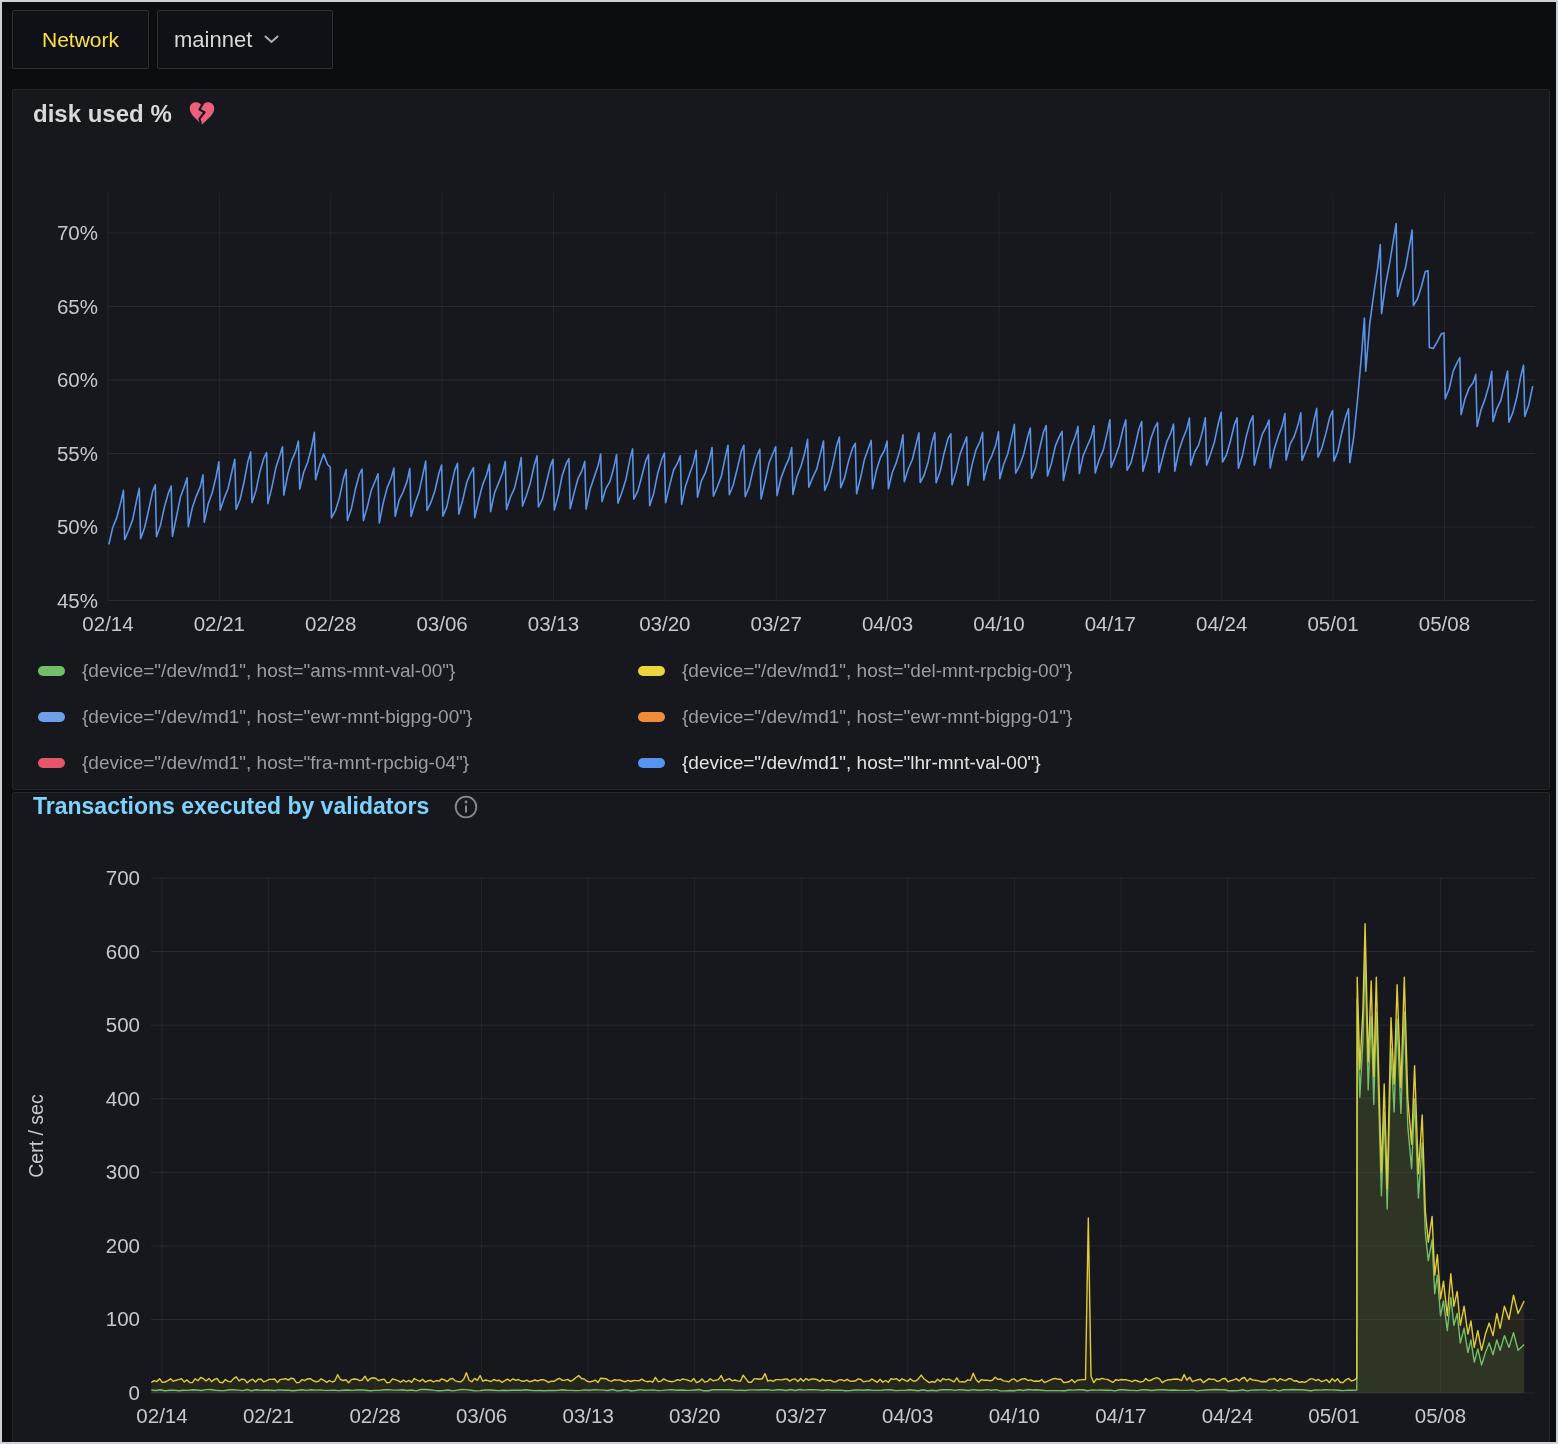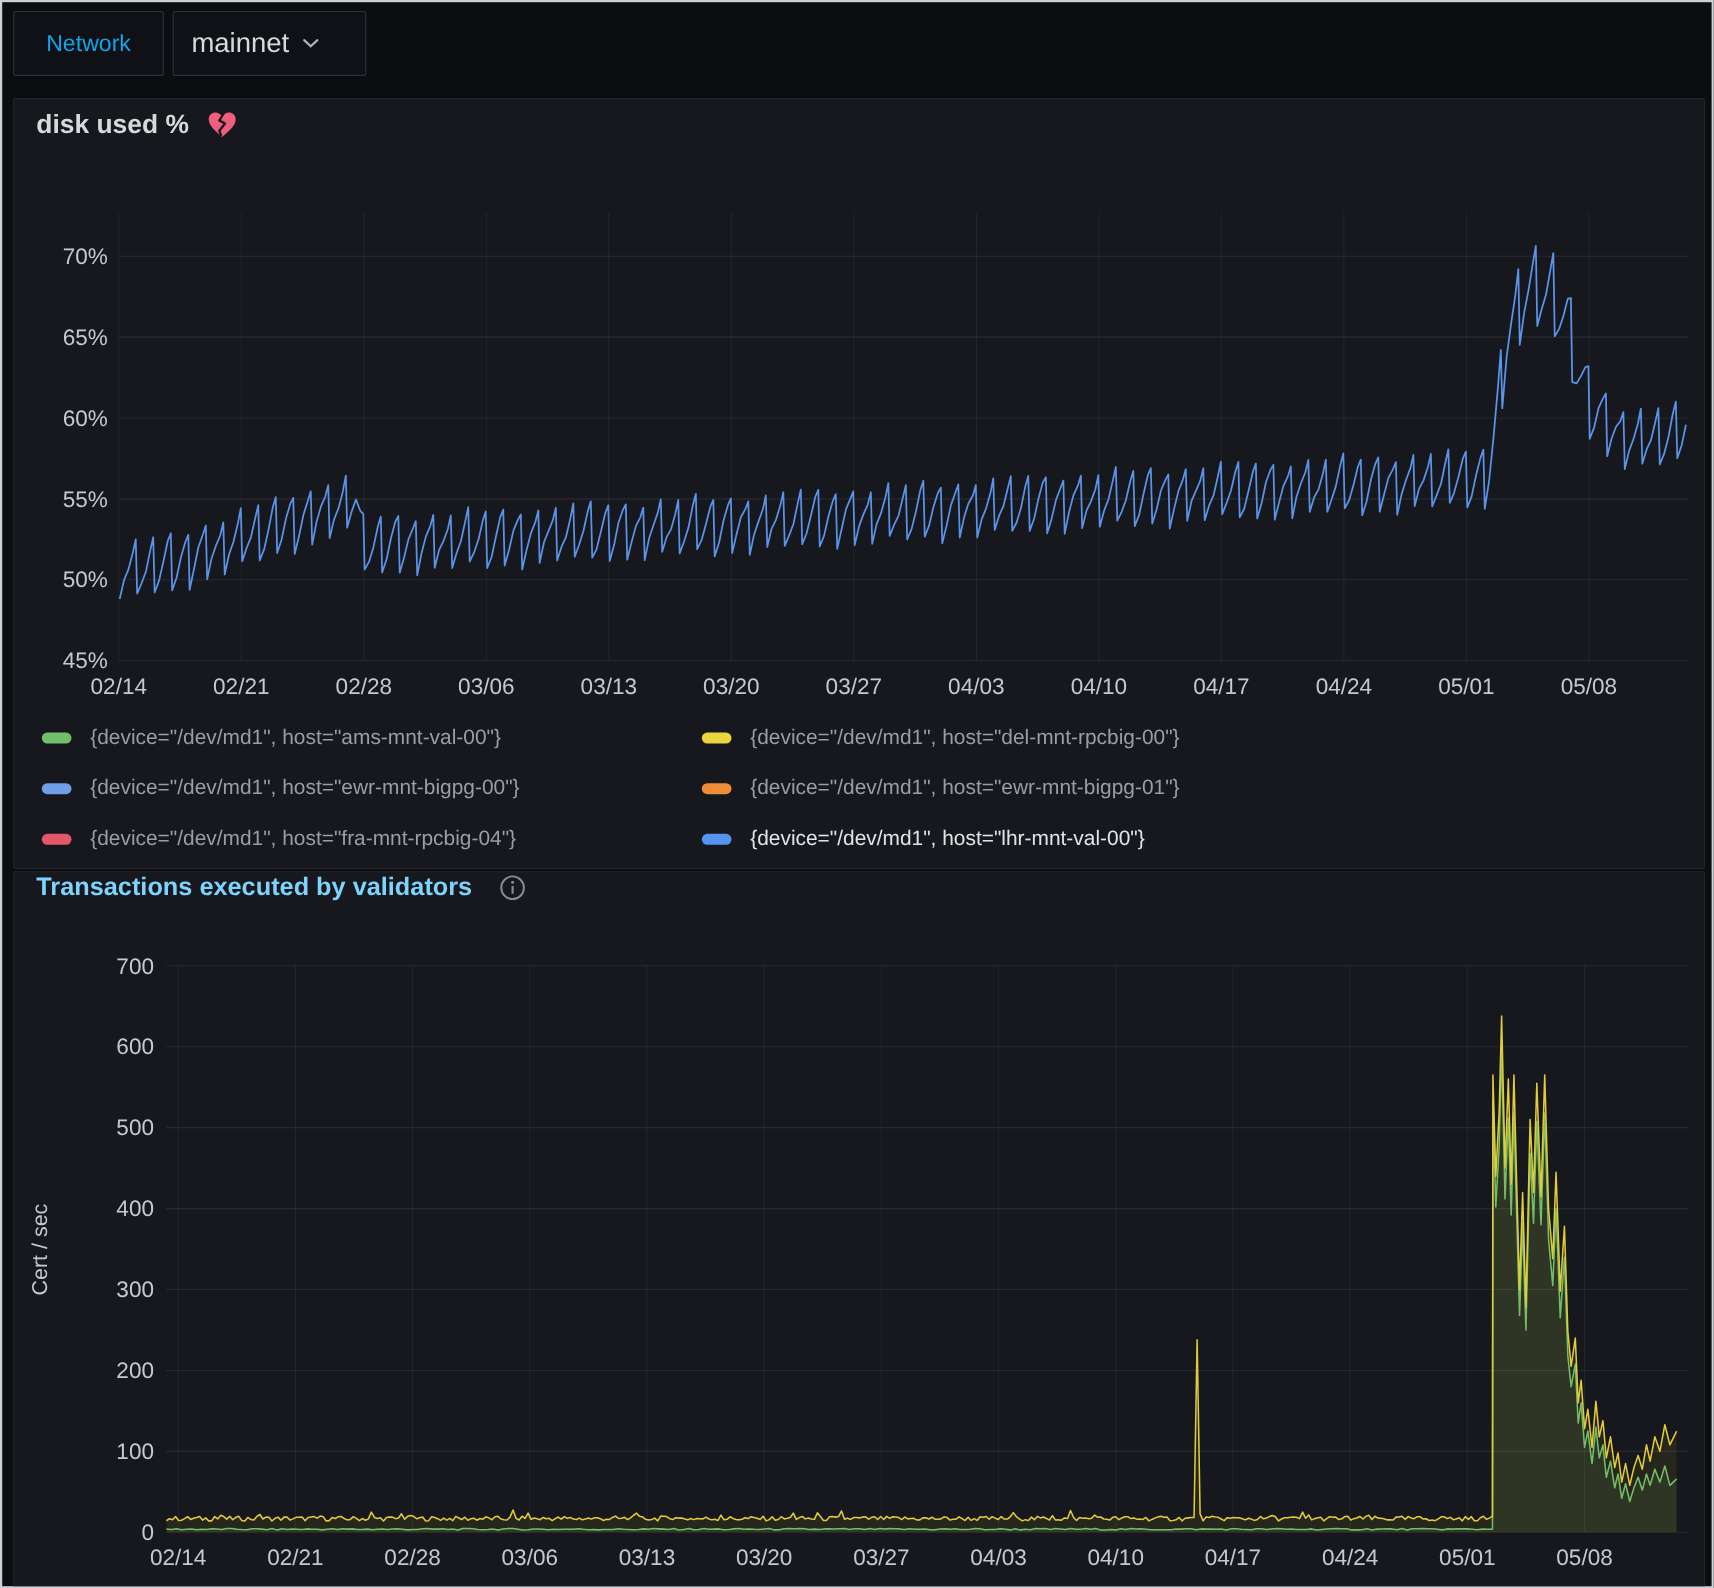--- a/index.html
+++ b/index.html
@@ -13,23 +13,23 @@
   .screen { position:relative; width:100%; height:100%; }
 
   
   .var-label, .var-value {
     position:absolute; top:8px; height:59px;
     display:flex; align-items:center;
     background:#101116;
     border:1px solid #2e3138; border-radius:2px;
   }
   .var-label { left:10px; width:137px; justify-content:center;
-    color:#0ea5e9; font-size:21px; font-weight:500; }
+    color:#fde047; font-size:21px; font-weight:500; }
   .var-value { left:155px; width:176px; padding:0 16px; gap:12px;
-    color:#d8d9da; font-size:25px; font-weight:500; cursor:pointer; }
+    color:#d8d9da; font-size:22px; font-weight:500; cursor:pointer; }
 
   
   .panel { position:absolute; left:10px; width:1538px;
     background:#16181d; border:1px solid #24262c; border-radius:2px;text-align:right; }
   .panel1 { top:87px; height:701px; }
   .panel2 { top:790px; height:652px; }
   .p1-header { position:absolute; left:20px; top:10px; display:flex; align-items:center; gap:16px; }
   .p1-header h2 { font-size:24px; font-weight:600; color:#d8d9da; }
   .p2-header { position:absolute; left:20px; top:0px; display:flex; align-items:center; gap:24px; }
   .p2-header h2 { font-size:23px; font-weight:600; color:#7dd3fc; }

